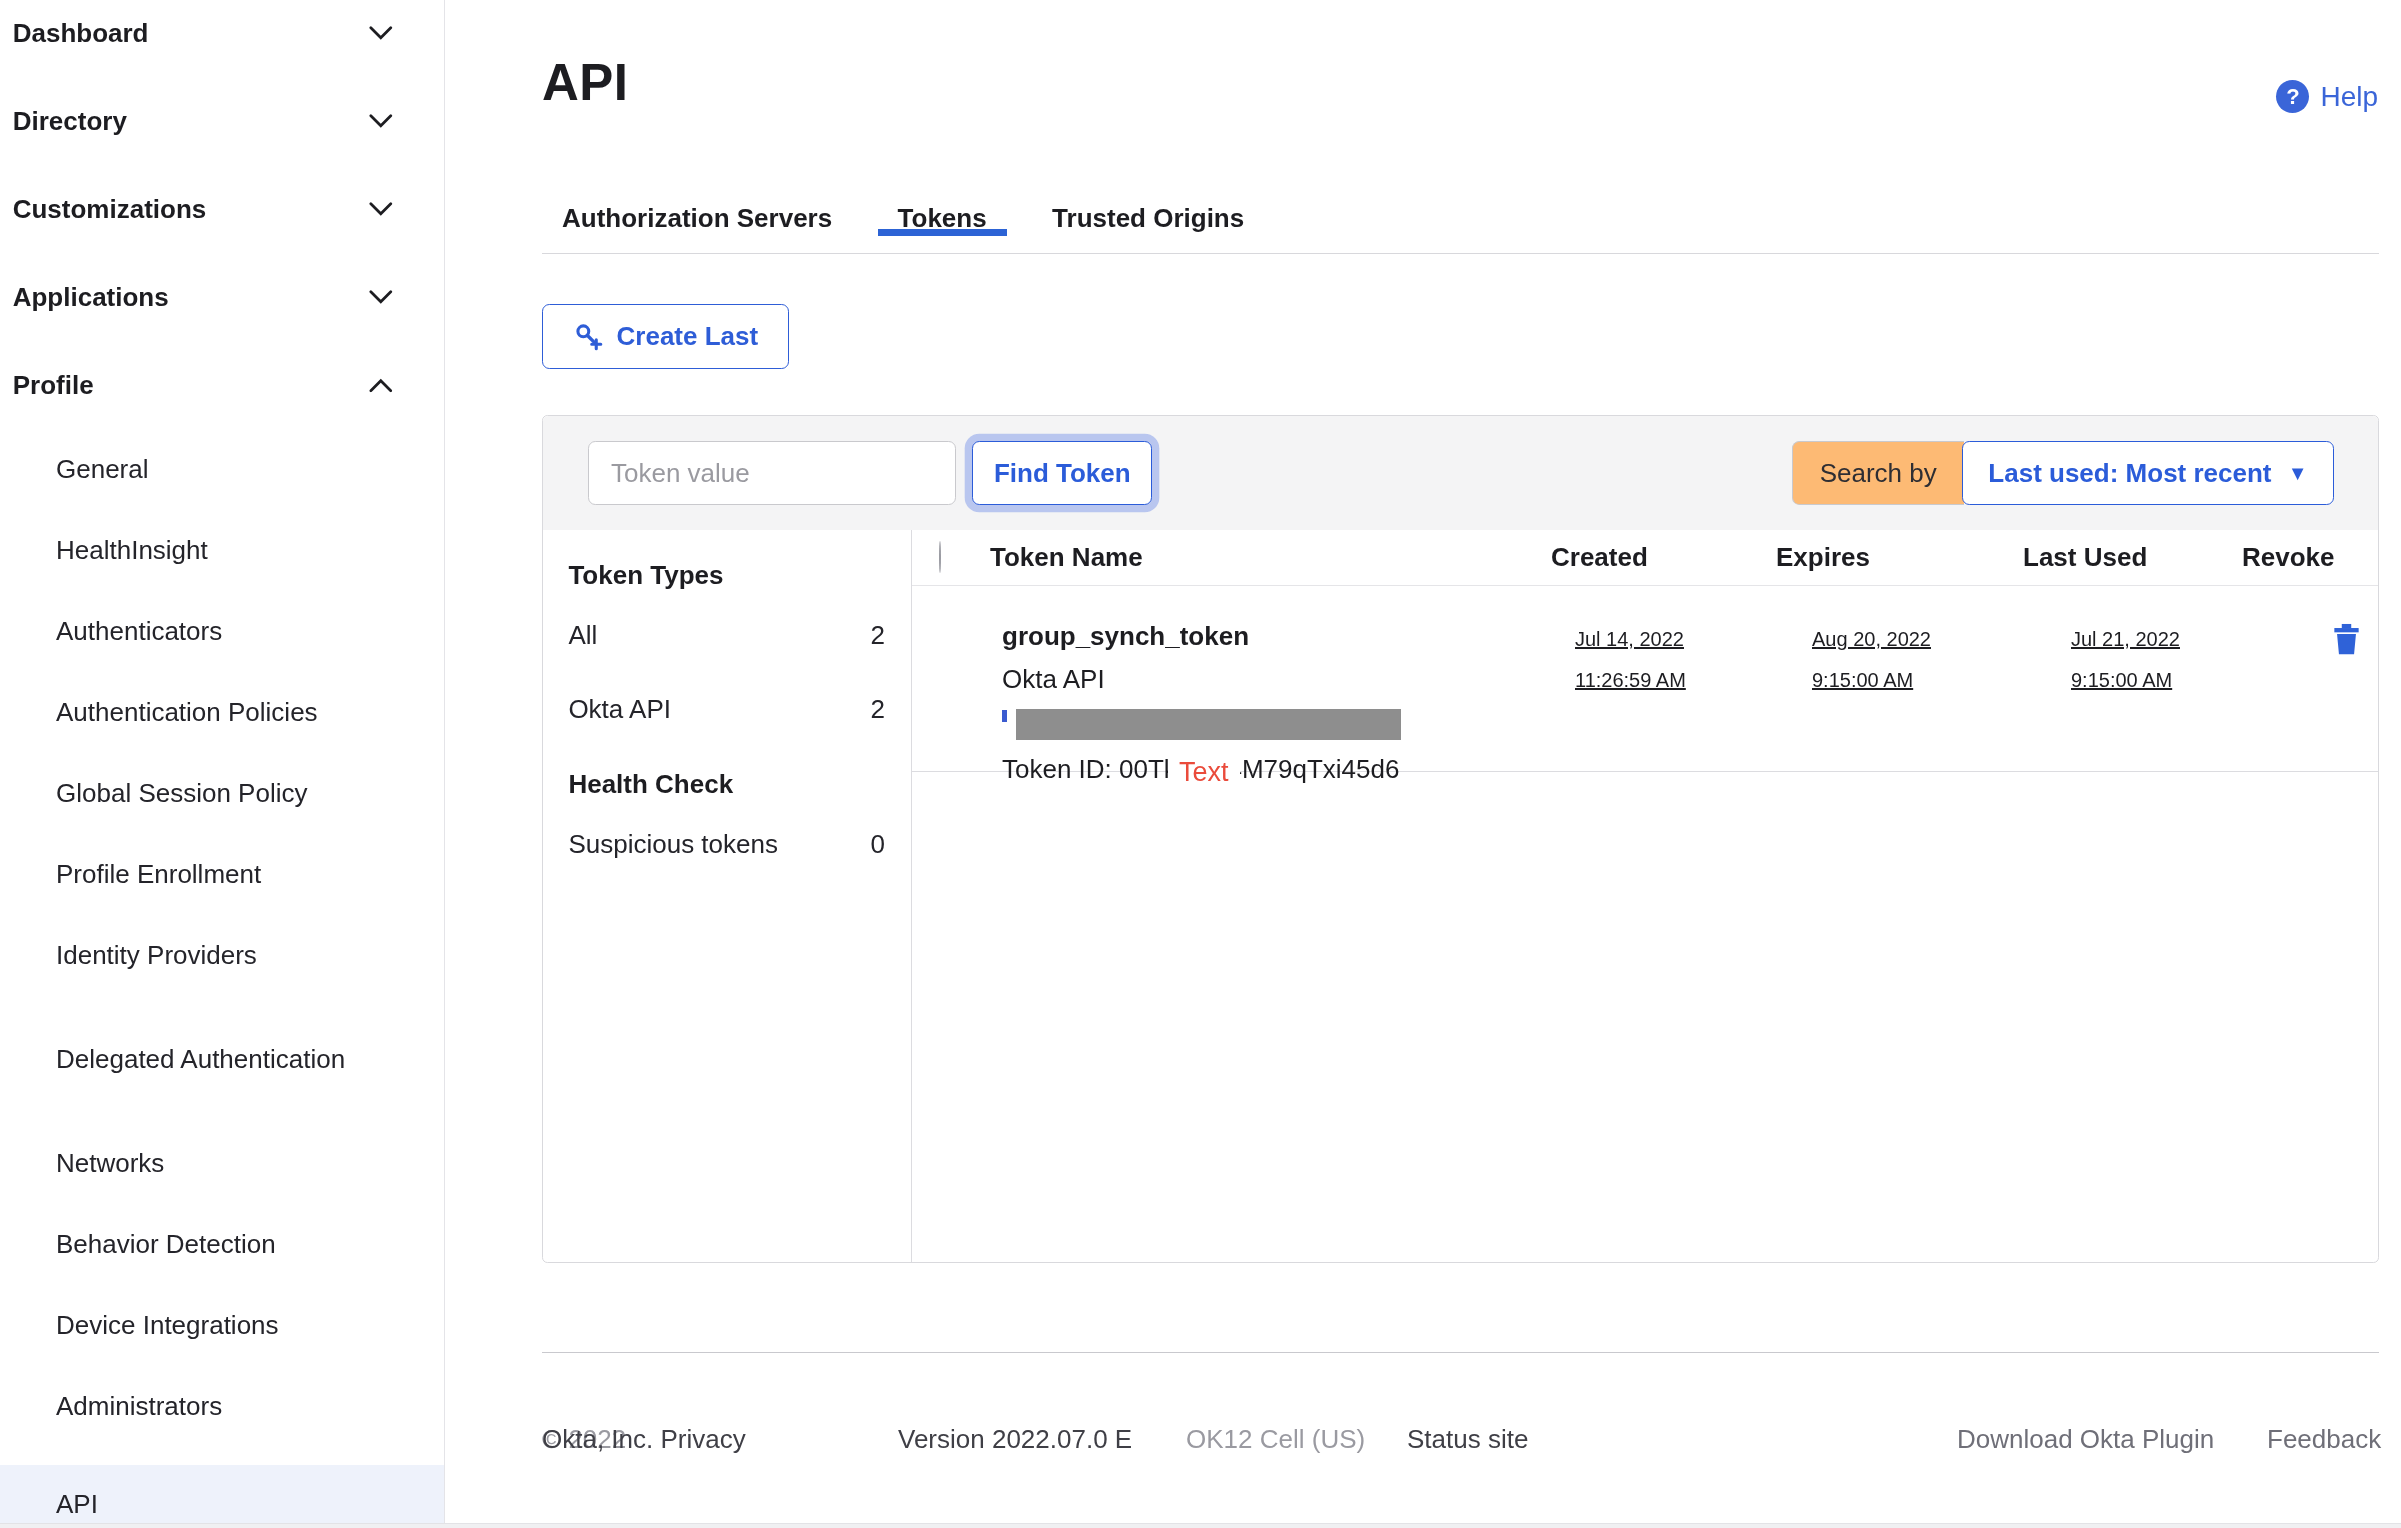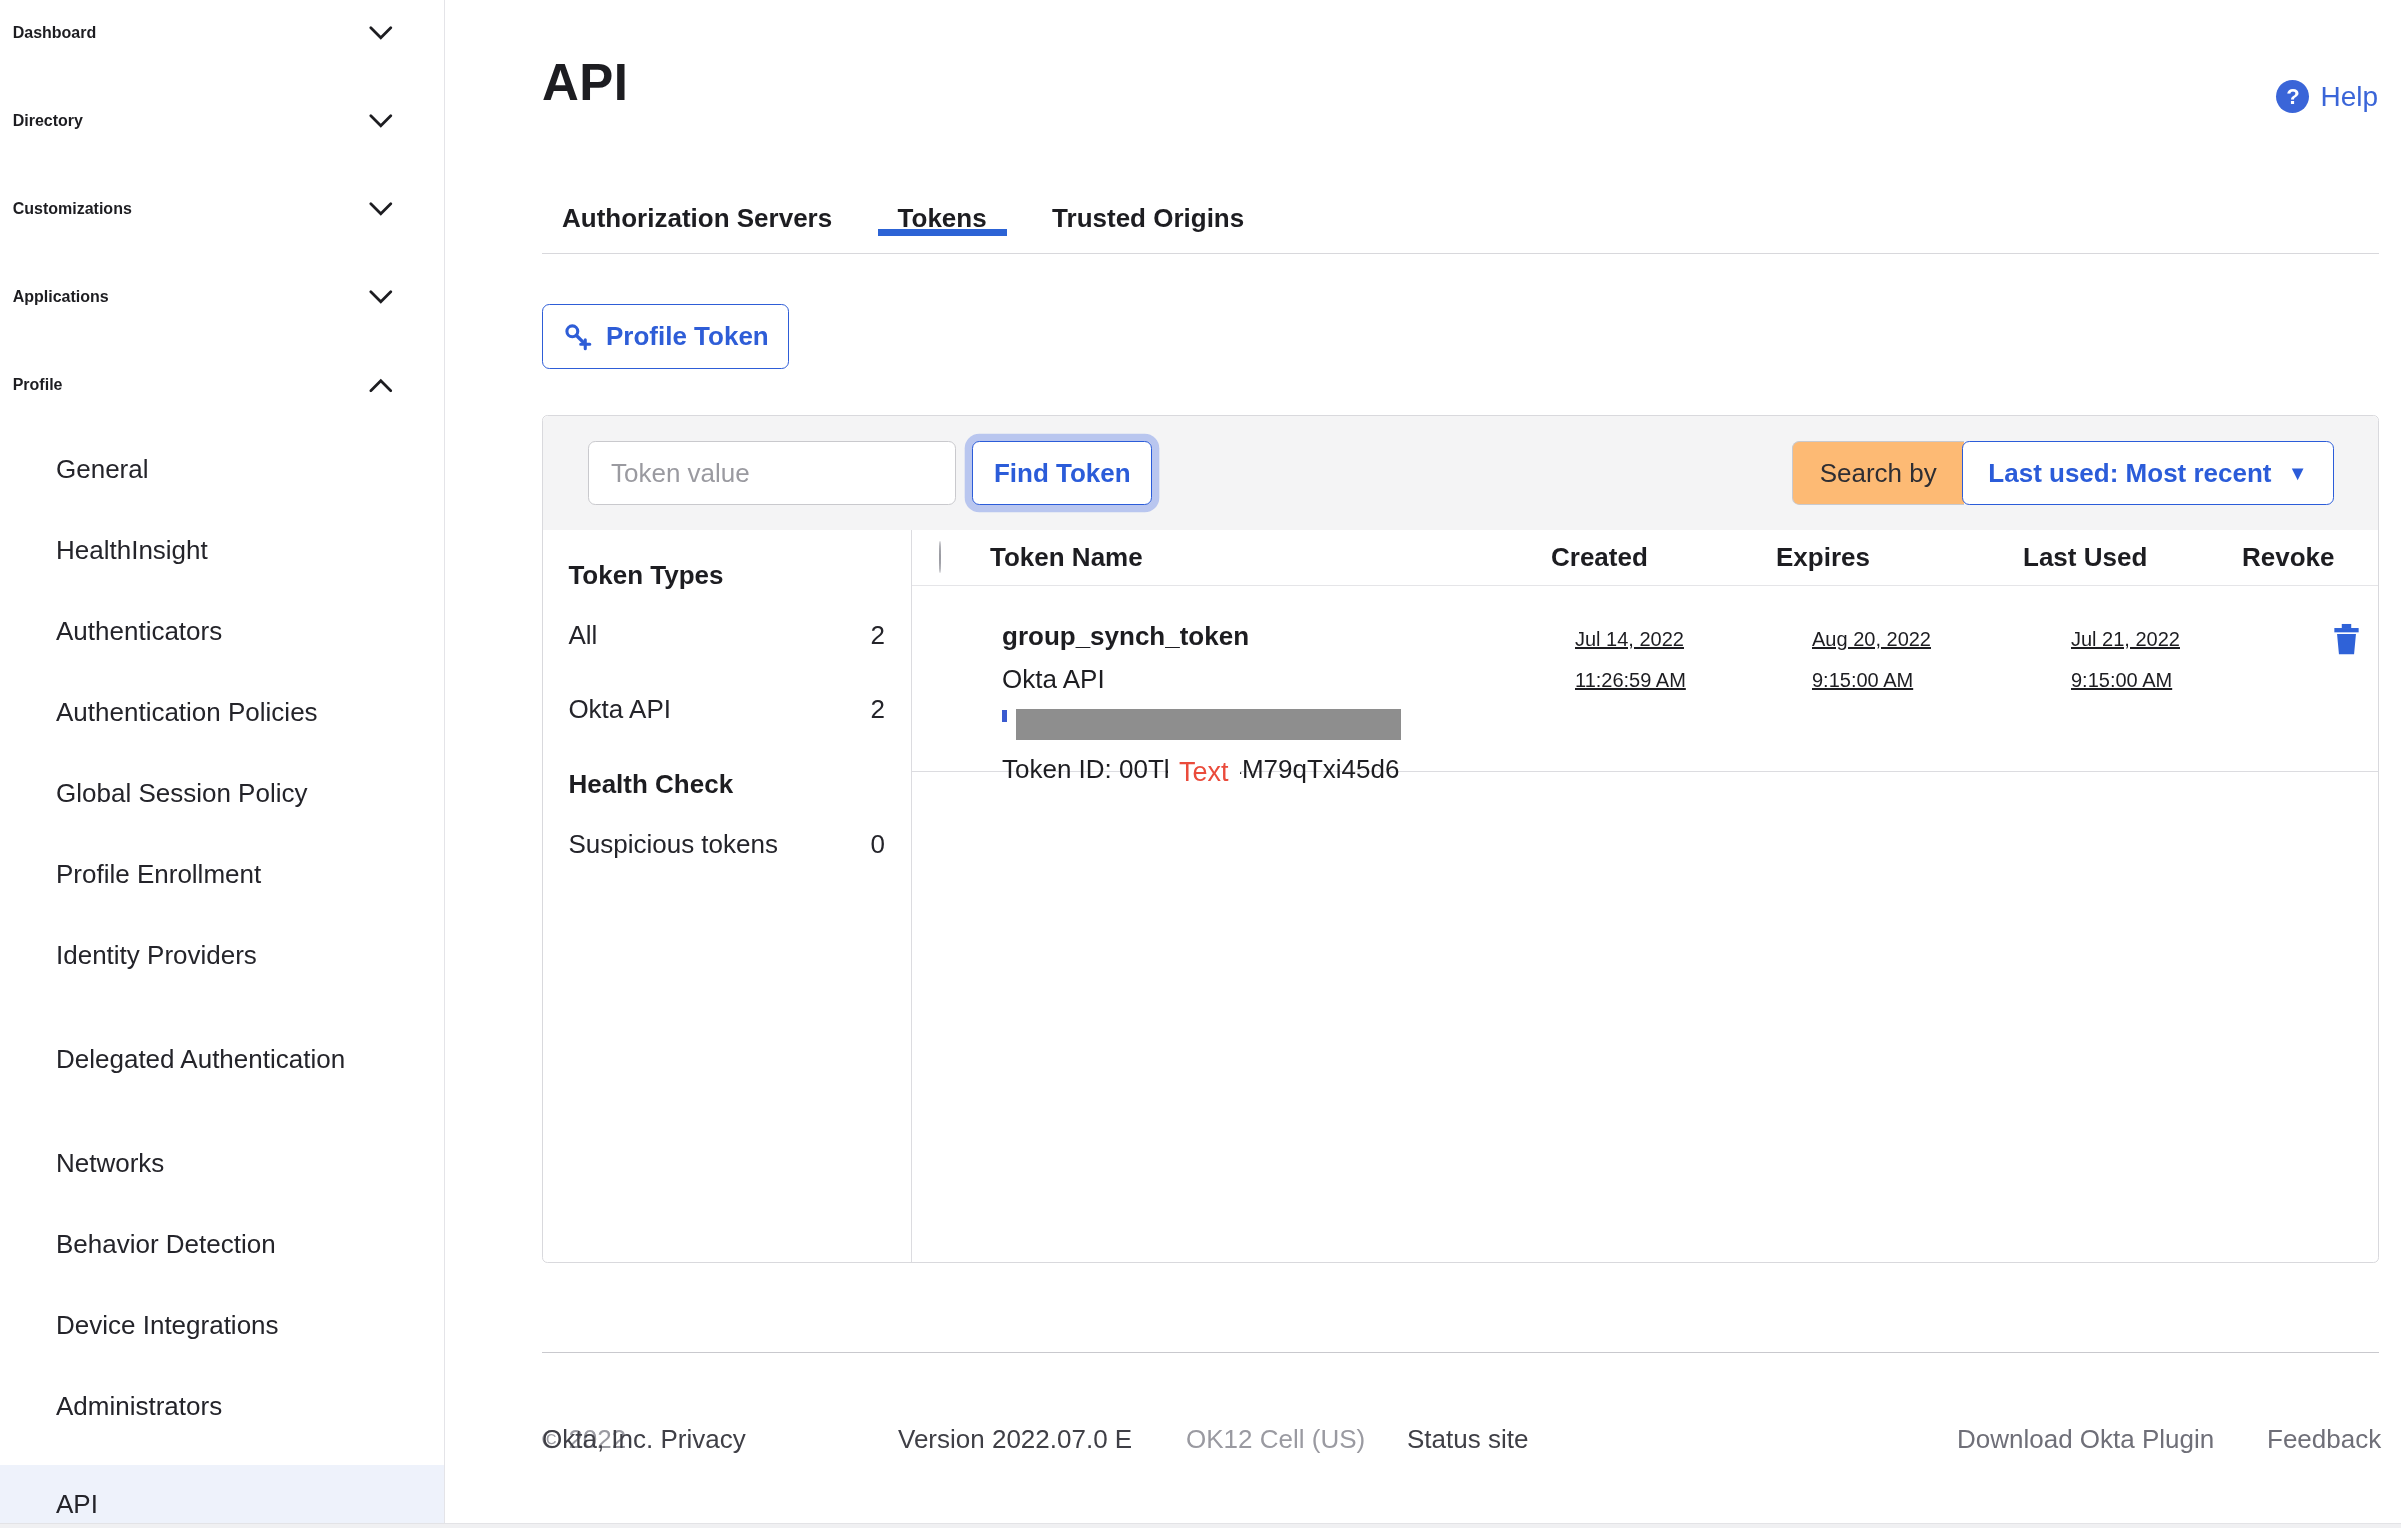--- a/index.html
+++ b/index.html
@@ -15,21 +15,21 @@
   .sidebar {
     position:absolute; left:0; top:0; width:445px; height:100%;
     background:#ffffff; border-right:1.8px solid #e4e4e8;
   }
   .nav-top { padding-top:7.3px; }
   .nav-top-item {
     height:52px; margin-bottom:36px;
     display:flex; align-items:center; justify-content:space-between;
     padding:0 51px 0 12.7px; cursor:pointer;
   }
-  .nav-top-item .lbl { font-size:16px; font-weight:600; color:#1d1d21; }
+  .nav-top-item .lbl { font-size:26px; font-weight:600; color:#1d1d21; }
   .chev { width:23.6px; height:14.5px; display:block; }
   .chev.up { transform:rotate(180deg); }
   .nav-sub { margin-top:3.6px; }
   .nav-sub-item {
     height:45px; margin-bottom:36px;
     display:flex; align-items:center;
     padding-left:56px; font-size:26px; color:#24242a; cursor:pointer;
   }
   .nav-sub-item .wrap { max-width:313px; line-height:41px; }
   .nav-sub-item.twolines { height:91px; }
@@ -265,21 +265,21 @@
       <div class="tab active">Tokens</div>
       <div class="tab">Trusted Origins</div>
     </div>
 
     <button class="create-btn">
       <svg width="31" height="31" viewBox="0 0 24 24">
         <circle cx="8" cy="8" r="4.2" fill="none" stroke="#2e5dd7" stroke-width="2.4"></circle>
         <path d="M11 11 L17.5 17.5" stroke="#2e5dd7" stroke-width="2.6" stroke-linecap="round"></path>
         <path d="M14.5 21 H21.5 M18 17.5 V24.5" stroke="#2e5dd7" stroke-width="2.4" stroke-linecap="round" transform="translate(0,-3)"></path>
       </svg>
-      <span>Profile Token</span>
+      <span>Create Last</span>
     </button>
 
     <section class="panel">
 
       <div class="panel-header">
         <input class="token-input" type="text" placeholder="Token value" style="">
         <button class="find-btn">Find Token</button>
         <div class="sort-group">
           <div class="searchby">Search by</div>
           <div class="sort-select">

